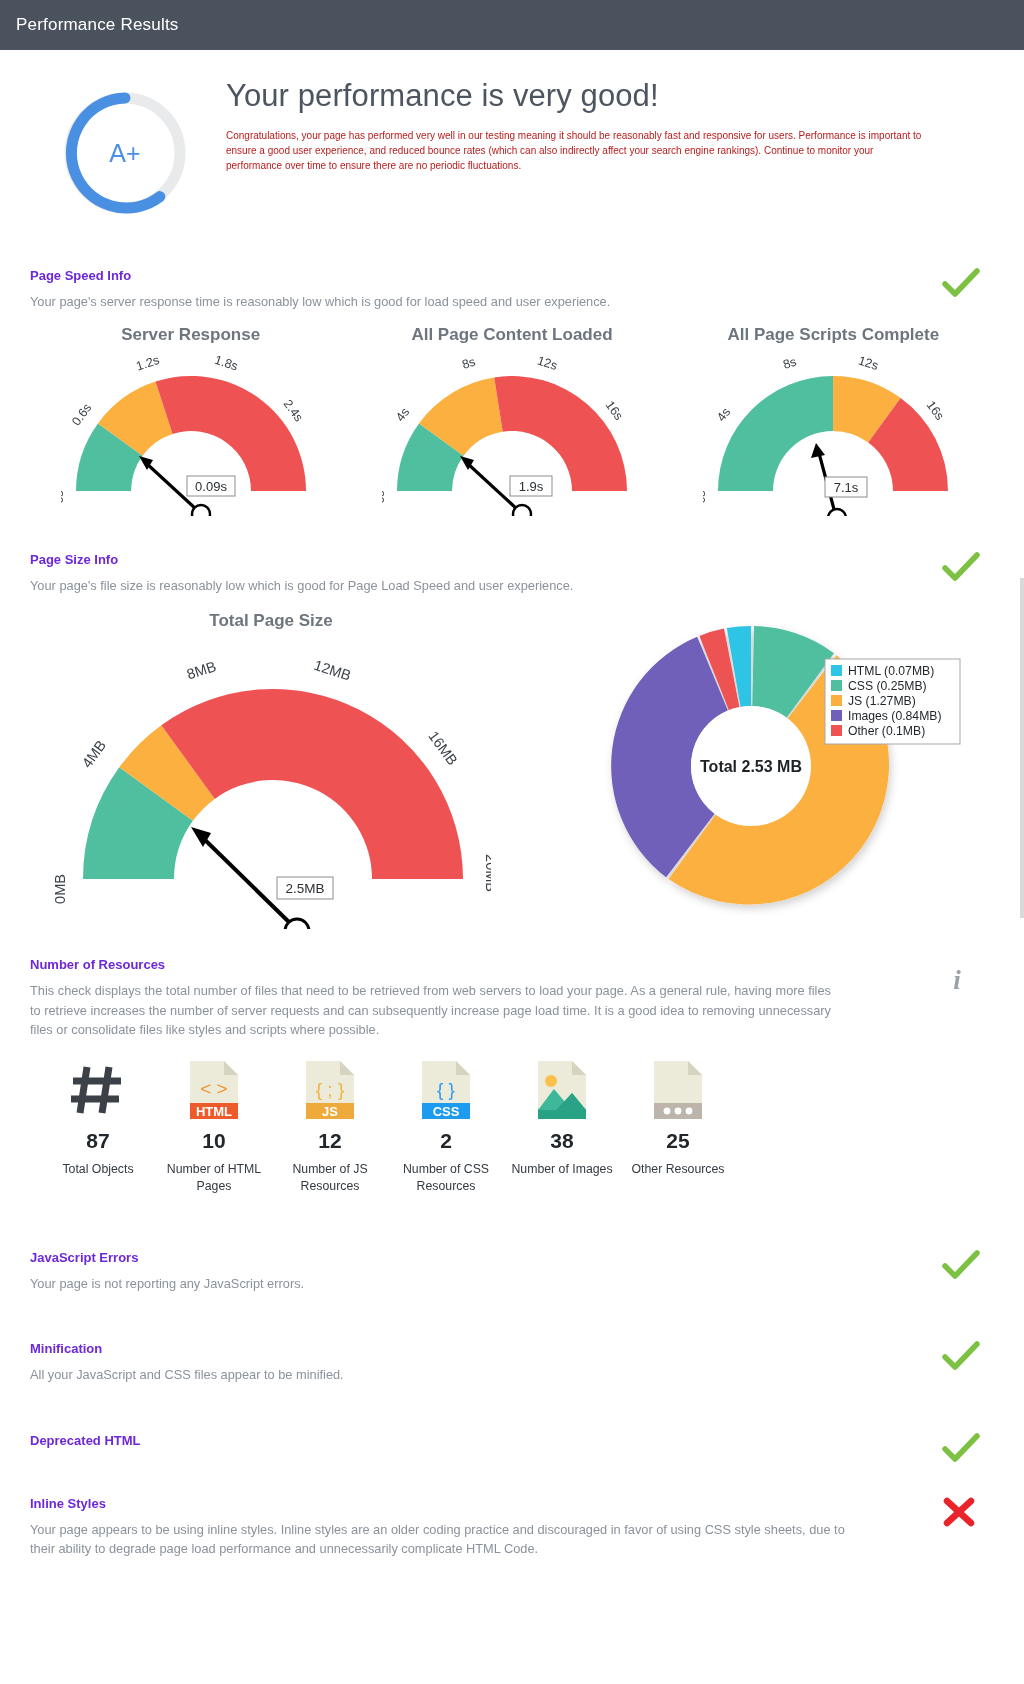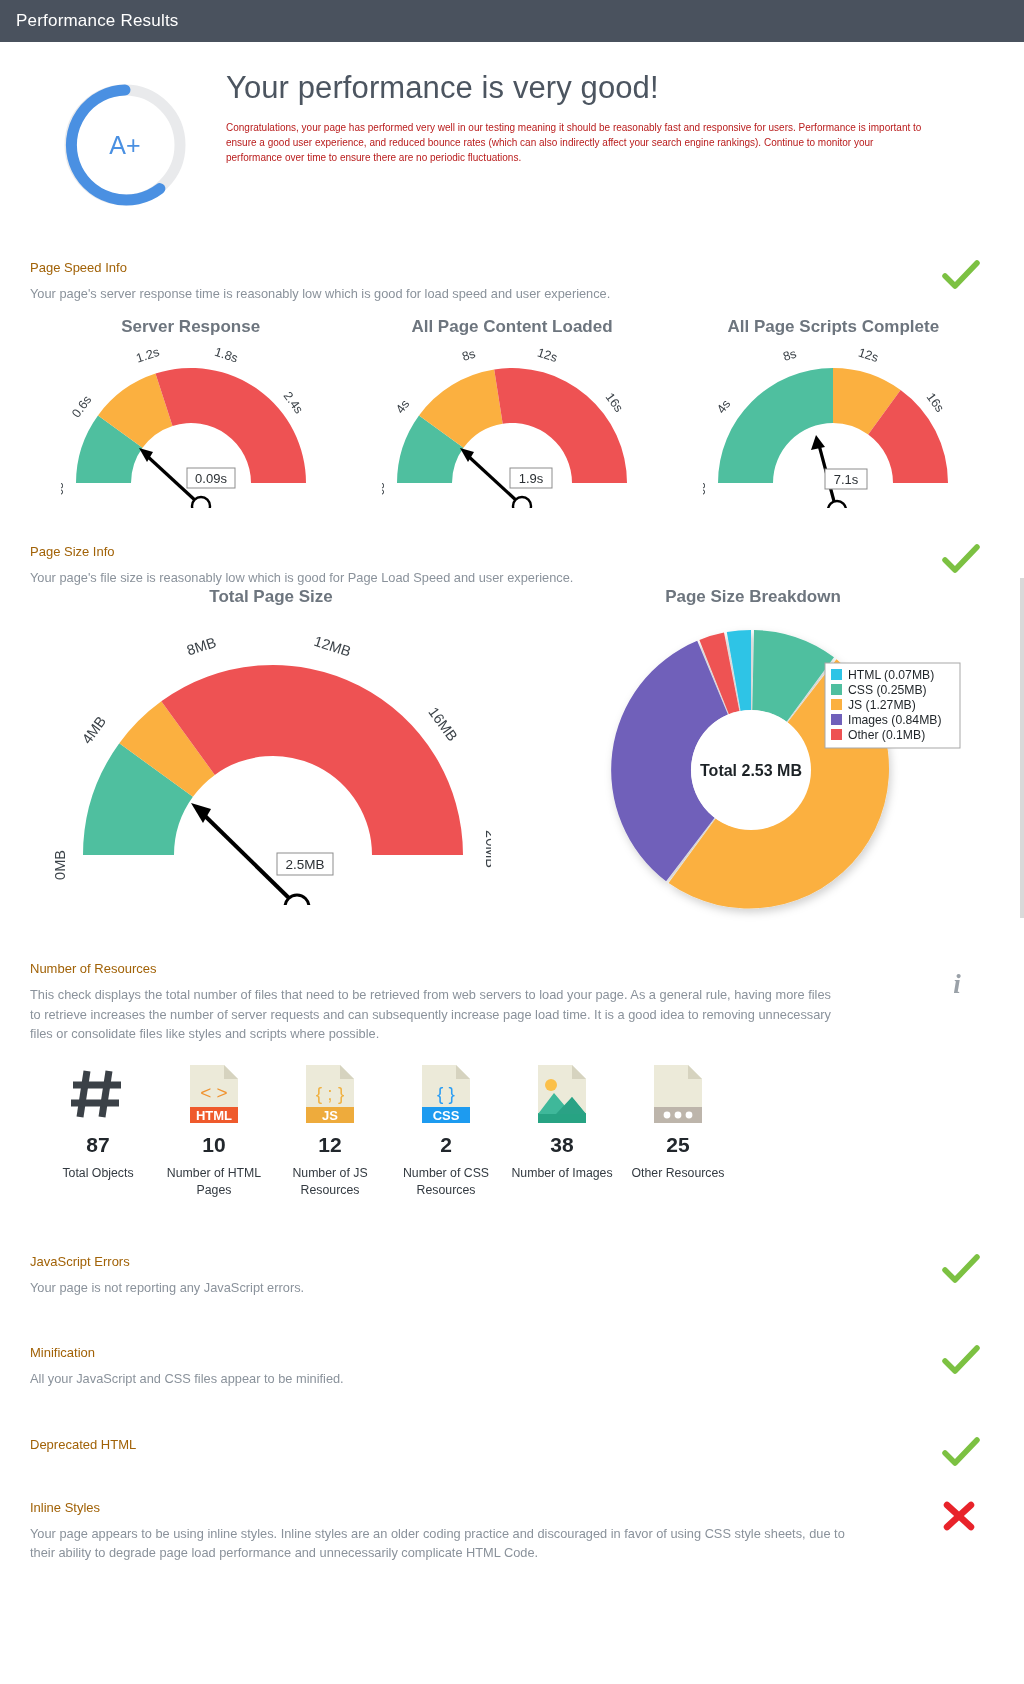--- a/index.html
+++ b/index.html
@@ -7,62 +7,62 @@
   body {
     width:1024px; height:1684px;
     background:#ffffff;
     font-family:"Liberation Sans", sans-serif;
     color:#5b6670;
     position:relative;
     overflow:hidden;
   }
   
   #titlebar{
-    height:42px; background:#4a525e; display:flex; align-items:center;
+    height:50px; background:#4a525e; display:flex; align-items:center;
     padding:0 16px;
   }
   #titlebar .t{ color:#ffffff; font-size:17px; letter-spacing:.2px; }
 
   
   #hero{ display:flex; padding:28px 30px 0 30px; }
   #gradewrap{ width:190px; display:flex; justify-content:center; padding-top:8px;}
   #gradewrap svg{ display:block; }
   #herotext{ flex:1; padding-left:6px; padding-right:18px;}
   #herotext h1{
     margin:0 0 14px 0; font-size:31px; font-weight:400; color:#4c5560;
     letter-spacing:.1px;
   }
   #herotext p{
     margin:0; font-size:10px; line-height:1.52; color:#b91c1c; max-width:700px;
   }
 
   
   .section{ padding:0 30px; position:relative; }
   .sec-h{
-    font-size:13px; font-weight:normal; color:#a16207; margin:0 0 9px 0;
+    font-size:13px; font-weight:bold; color:#6d28d9; margin:0 0 9px 0;
   }
   .sec-p{
     font-size:12.8px; color:#8a929b; margin:0; line-height:1.5;
   }
   .status{
     position:absolute; right:42px; top:0; width:40px; text-align:center;
   }
   .status svg{ display:block; }
 
   .chart-title{
     font-size:17px; color:#6d757e; text-align:center; font-weight:700;
   }
 
   
   #gauges{ display:flex; margin-top:14px; }
   #gauges .gcell{ flex:1; }
   #gauges .gbody{ display:flex; justify-content:center; margin-top:6px;}
 
   
-  #sizerow{ display:flex; }
+  #sizerow{ display:flex; margin-top:16px; }
   #sizerow .half{ flex:1; }
   #sizerow .gbody{ display:flex; justify-content:center; }
 
   
   #restiles{ display:flex; margin-top:16px; padding-left:10px;}
   .tile{ width:116px; text-align:center; }
   .tile .ic{ height:66px; display:flex; align-items:flex-end; justify-content:center;}
   .tile .num{
     font-size:21px; font-weight:bold; color:#22272c; margin-top:8px;
     font-family:"Liberation Sans", sans-serif;
@@ -224,21 +224,20 @@
             <polygon points="-82,-52 -62,-46 -70,-32" fill="#000"></polygon>
             <circle cx="24" cy="52" r="12" fill="#fff" stroke="#000" stroke-width="3"></circle>
             <rect x="4" y="-2" width="56" height="22" fill="#fff" stroke="#8d8d8d" stroke-width="1"></rect>
             <text x="32" y="14" text-anchor="middle" font-family="Liberation Sans, sans-serif" font-size="13.5" fill="#2b3034">2.5MB</text>
           </g>
         </svg>
       </div>
     </div>
 
     <div class="half">
-      <div class="chart-title" style="margin-bottom:8px;">Page Size Breakdown</div>
       <div class="gbody">
         <svg width="420" height="320" viewBox="0 0 420 320">
           <defs>
             <filter id="dshadow" x="-20%" y="-20%" width="150%" height="150%">
               <feDropShadow dx="2" dy="4" stdDeviation="4" flood-color="#000" flood-opacity="0.18"></feDropShadow>
             </filter>
           </defs>
           <g transform="translate(208,155)" filter="url(#dshadow)">
 
             <path d="M 0 -140 A 140 140 0 0 0 -24.2 -137.9 L -10.4 -59.1 A 60 60 0 0 1 0 -60 Z" fill="#2ec4e6" transform="rotate(0)"></path>

